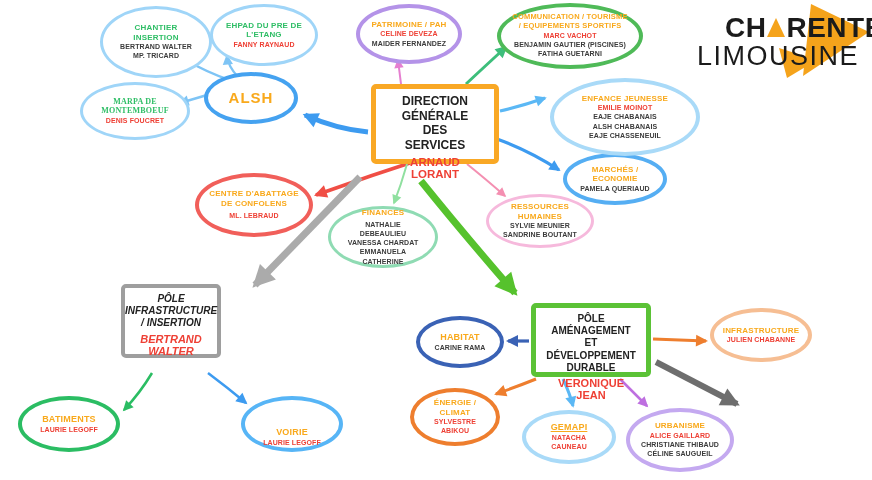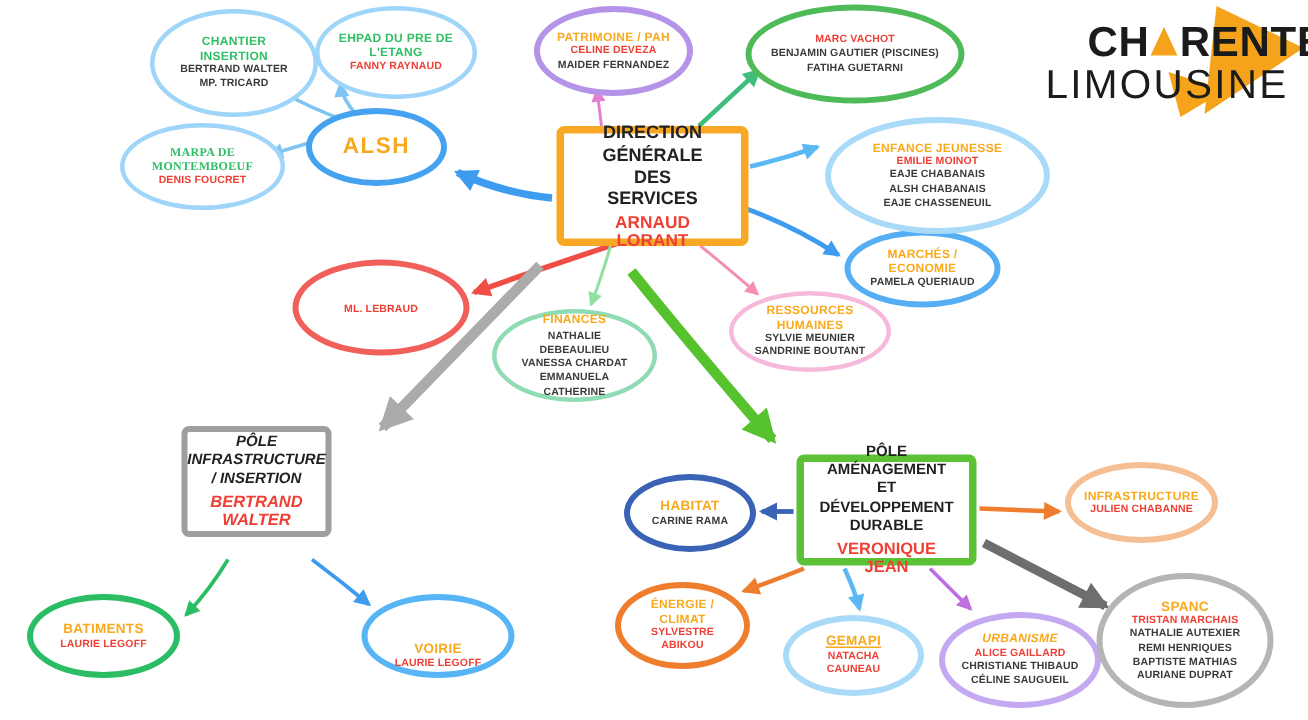--- a/index.html
+++ b/index.html
@@ -6,21 +6,21 @@
   .canvas{position:relative;width:872px;height:480px;background:#ffffff;overflow:hidden;
           font-family:"Liberation Sans",sans-serif;}
   .arrow-layer{position:absolute;left:0;top:0;width:872px;height:480px;z-index:1;}
   .node{position:absolute;z-index:2;border-style:solid;border-width:3.5px;border-radius:50%;
         background:#fff;display:flex;flex-direction:column;align-items:center;justify-content:center;
         text-align:center;padding:4px 10px;box-sizing:border-box;}
   .node.thick{border-width:4.5px;}
   .node .title{font-weight:bold;font-size:8px;line-height:1.18;letter-spacing:.2px;color:#F9A91C;}
   .node .member{font-weight:bold;font-size:7px;line-height:1.32;color:#3B3B3B;letter-spacing:.1px;}
   .box{position:absolute;z-index:3;border-style:solid;border-radius:5px;background:#fff;
-       display:flex;flex-direction:column;align-items:center;justify-content:center;
+       display:flex;flex-direction:column;align-items:center;justify-content:space-between;
        text-align:center;padding:5px 24px;box-sizing:border-box;}
   .box .btitle{font-weight:bold;color:#222;line-height:1.22;}
   .box .bname{font-weight:bold;color:#EE4035;margin-top:3px;}
   .logo{position:absolute;left:683px;top:4px;width:187px;height:78px;z-index:2;}
   .logo svg{position:absolute;left:0;top:0;}
   .logo .ltext{position:absolute;left:14px;top:10px;z-index:2;color:#1b1b1b;white-space:nowrap;}
   .logo .l1{font-size:28px;font-weight:bold;letter-spacing:.5px;line-height:1;margin-left:28px;}
   .logo .l2{font-size:27px;font-weight:normal;letter-spacing:1.5px;line-height:1.05;}
   .tri{display:inline-block;width:0;height:0;border-left:9px solid transparent;
        border-right:9px solid transparent;border-bottom:19px solid #F5A31B;margin:0 1px;}
@@ -124,39 +124,41 @@
     <span class="title" style="font-size: 15px; letter-spacing: 1px; color: rgb(249, 169, 28);">ALSH</span>
   </div>
 
   <div class="node" style="left: 356px; top: 4px; width: 106px; height: 60px; border-width: 4px; border-color: rgb(180, 147, 232);">
     <span class="title" style="color: rgb(249, 169, 28);">PATRIMOINE / PAH</span>
     <span class="member" style="color: rgb(238, 64, 53);">CELINE DEVEZA</span>
     <span class="member" style="color: rgb(59, 59, 59);">MAIDER FERNANDEZ</span>
   </div>
 
   <div class="node thick" style="left: 497px; top: 3px; width: 146px; height: 66px; border-color: rgb(79, 186, 88);">
+    <span class="title" style="font-size: 7.5px; color: rgb(249, 169, 28);">COMMUNICATION / TOURISME / EQUIPEMENTS SPORTIFS</span>
     <span class="member" style="color: rgb(238, 64, 53);">MARC VACHOT</span>
     <span class="member" style="color: rgb(59, 59, 59);">BENJAMIN GAUTIER (PISCINES)</span>
     <span class="member" style="color: rgb(59, 59, 59);">FATIHA GUETARNI</span>
   </div>
 
   <div class="node" style="left: 563px; top: 153px; width: 104px; height: 52px; border-width: 4px; border-color: rgb(85, 174, 243);">
     <span class="title" style="color: rgb(249, 169, 28);">MARCHÉS / ECONOMIE</span>
     <span class="member" style="color: rgb(59, 59, 59);">PAMELA QUERIAUD</span>
   </div>
 
   <div class="node" style="left: 550px; top: 78px; width: 150px; height: 78px; border-width: 4px; border-color: rgb(169, 218, 248);">
     <span class="title" style="color: rgb(249, 169, 28);">ENFANCE JEUNESSE</span>
     <span class="member" style="color: rgb(238, 64, 53);">EMILIE MOINOT</span>
     <span class="member" style="color: rgb(59, 59, 59);">EAJE CHABANAIS</span>
     <span class="member" style="color: rgb(59, 59, 59);">ALSH CHABANAIS</span>
     <span class="member" style="color: rgb(59, 59, 59);">EAJE CHASSENEUIL</span>
   </div>
 
   <div class="node thick" style="left: 195px; top: 173px; width: 118px; height: 64px; border-color: rgb(241, 95, 90);">
+    <span class="title" style="color: rgb(249, 169, 28);">CENTRE D'ABATTAGE DE CONFOLENS</span>
     <span class="member" style="margin-top: 3px; color: rgb(238, 64, 53);">ML. LEBRAUD</span>
   </div>
 
   <div class="node" style="left: 328px; top: 206px; width: 110px; height: 62px; border-color: rgb(143, 219, 179);">
     <span class="title" style="margin-bottom: 2px; color: rgb(249, 169, 28);">FINANCES</span>
     <span class="member" style="color: rgb(59, 59, 59);">NATHALIE DEBEAULIEU</span>
     <span class="member" style="color: rgb(59, 59, 59);">VANESSA CHARDAT</span>
     <span class="member" style="color: rgb(59, 59, 59);">EMMANUELA CATHERINE</span>
   </div>
 
@@ -180,34 +182,26 @@
     <span class="title" style="color: rgb(249, 169, 28);">ÉNERGIE / CLIMAT</span>
     <span class="member" style="color: rgb(238, 64, 53);">SYLVESTRE ABIKOU</span>
   </div>
 
   <div class="node" style="left: 522px; top: 410px; width: 94px; height: 54px; border-width: 4px; border-color: rgb(169, 218, 248);">
     <span class="title" style="font-size: 9px; color: rgb(249, 169, 28); text-decoration: underline;">GEMAPI</span>
     <span class="member" style="color: rgb(238, 64, 53);">NATACHA CAUNEAU</span>
   </div>
 
   <div class="node" style="left: 626px; top: 408px; width: 108px; height: 64px; border-width: 4px; border-color: rgb(196, 169, 240);">
-    <span class="title" style="color: rgb(249, 169, 28); font-style: italic;">URBANISME</span>
+    <span class="title" style="color: rgb(249, 169, 28);">URBANISME</span>
     <span class="member" style="color: rgb(238, 64, 53);">ALICE GAILLARD</span>
     <span class="member" style="color: rgb(59, 59, 59);">CHRISTIANE THIBAUD</span>
     <span class="member" style="color: rgb(59, 59, 59);">CÉLINE SAUGUEIL</span>
   </div>
 
-  <div class="node" style="left: 731px; top: 382px; width: 118px; height: 90px; border-width: 4px; border-color: rgb(181, 181, 181);">
-    <span class="title" style="font-size: 9px; color: rgb(249, 169, 28);">SPANC</span>
-    <span class="member" style="color: rgb(238, 64, 53);">TRISTAN MARCHAIS</span>
-    <span class="member" style="color: rgb(59, 59, 59);">NATHALIE AUTEXIER</span>
-    <span class="member" style="color: rgb(59, 59, 59);">REMI HENRIQUES</span>
-    <span class="member" style="color: rgb(59, 59, 59);">BAPTISTE MATHIAS</span>
-    <span class="member" style="color: rgb(59, 59, 59);">AURIANE DUPRAT</span>
-  </div>
 
   <div class="node thick" style="left: 18px; top: 396px; width: 102px; height: 56px; border-color: rgb(43, 189, 99);">
     <span class="title" style="font-size: 9px; color: rgb(249, 169, 28);">BATIMENTS</span>
     <span class="member" style="color: rgb(238, 64, 53);">LAURIE LEGOFF</span>
   </div>
 
   <div class="node thick" style="left: 241px; top: 396px; width: 102px; height: 56px; border-color: rgb(87, 181, 246);">
     <span class="title" style="font-size: 9px; color: rgb(249, 169, 28); margin-top: 26px;">VOIRIE</span>
     <span class="member" style="color: rgb(238, 64, 53);">LAURIE LEGOFF</span>
   </div>

